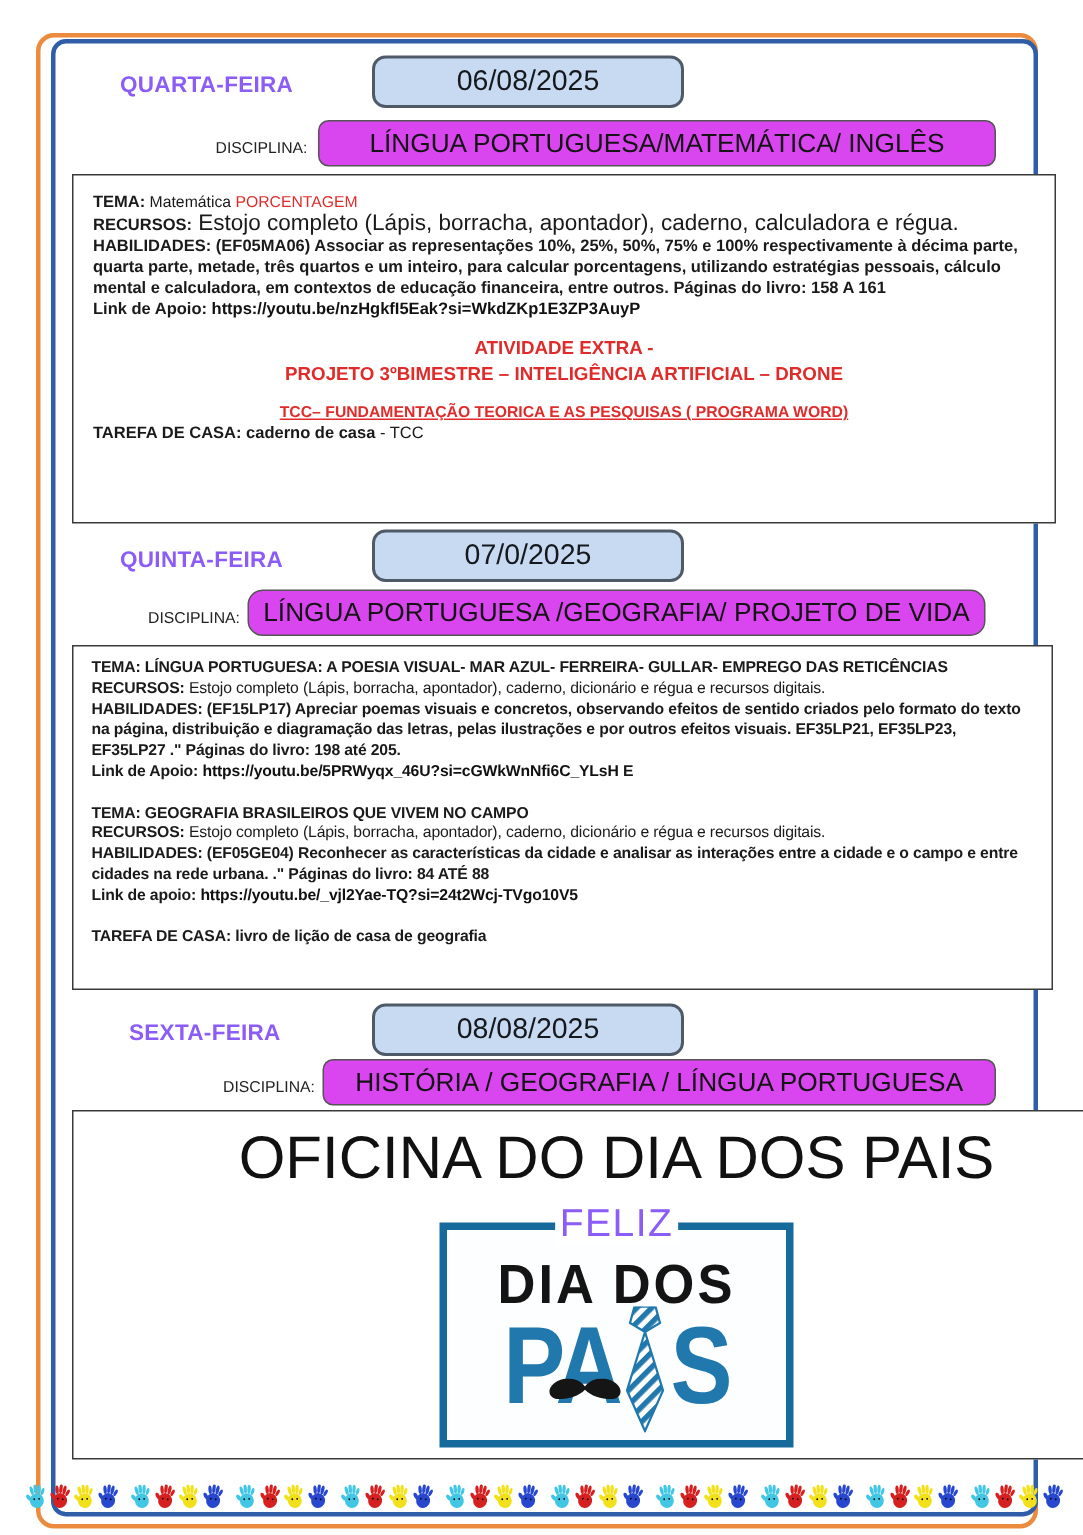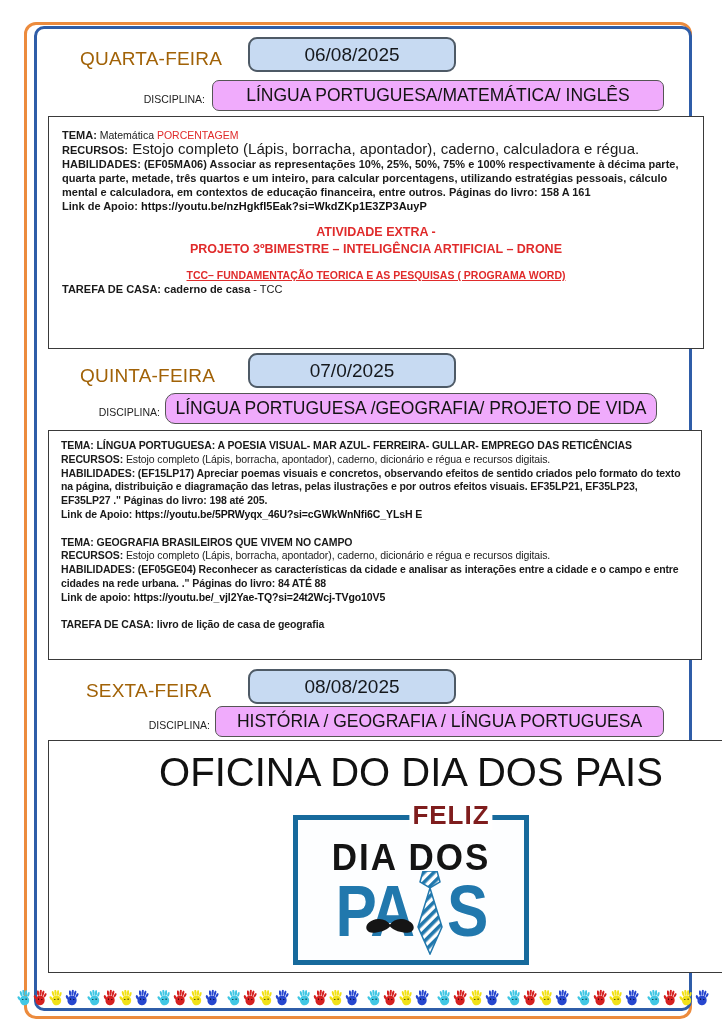--- a/index.html
+++ b/index.html
@@ -4,26 +4,26 @@
 <style>
   html,body{margin:0;padding:0;background:#fff;}
   .canvas{position:relative;width:722px;height:1023px;background:#fff;overflow:hidden;
           font-family:"Liberation Sans",sans-serif;color:#1a1a1a;}
   
   .frame-orange{position:absolute;left:24px;top:22px;width:662px;height:991px;
                 border:3px solid #ec8b3d;border-radius:12px;background:#fff;}
   .frame-blue{position:absolute;left:34px;top:26px;width:652px;height:979px;
               border:3px solid #2f5da8;border-radius:10px;background:#fff;}
   
-  .day-label{position:absolute;font-size:19px;font-weight:normal;letter-spacing:.2px;color:#a16207;}
+  .day-label{position:absolute;font-size:15px;font-weight:bold;letter-spacing:.2px;color:#8b5cf6;}
   .date-box{position:absolute;width:204px;height:31px;background:#c7daf2;border:2px solid #4e5a66;
             border-radius:9px;display:flex;align-items:center;justify-content:center;
             font-size:19px;color:#15181c;}
   .disc-label{position:absolute;width:105px;text-align:right;font-size:10.5px;color:#222;}
-  .disc-box{position:absolute;height:29px;background:#f0abfc;border:1.5px solid #555;border-radius:7px;
+  .disc-box{position:absolute;height:29px;background:#d946ef;border:1.5px solid #555;border-radius:7px;
             display:flex;align-items:center;justify-content:center;font-size:17.5px;color:#141414;
             white-space:nowrap;}
   
   .block{position:absolute;left:48px;width:628px;background:#fff;border:1.5px solid #3a3a3a;
          font-size:11px;line-height:14px;}
   .block p{margin:0;}
   .pad1{padding:11px 13px 0 13px;}
   .pad2{padding:8px 12px 0 12px;font-size:10.5px;line-height:13.8px;letter-spacing:-0.1px;}
   b{font-weight:bold;}
   .red{color:#e02b2b;}
@@ -31,21 +31,21 @@
   .tcc{margin-top:10px;color:#e02b2b;font-weight:bold;font-size:10.5px;text-align:center;text-decoration:underline;}
   .tarefa1{margin-top:17px;}
   .doclink{color:#111;font-weight:bold;cursor:pointer;}
   .gapline{height:13.8px;}
   
   .big-title{margin-top:8px;text-align:center;font-size:40px;line-height:46px;font-weight:400;
              letter-spacing:0px;color:#111;white-space:nowrap;}
   .pais-card{position:relative;width:236px;height:164px;margin:6px auto 0 auto;}
   .pais-frame{position:absolute;left:0;top:14px;right:0;bottom:0;border:5px solid #176a9c;background:#fdfeff;}
   .feliz{position:absolute;top:0;left:50%;transform:translateX(-50%);background:#fff;padding:0 3px;
-         color:#7f1d1d;font-size:26px;line-height:29px;font-weight:bold;letter-spacing:1px;z-index:2;margin-left:40px;}
+         color:#8b5cf6;font-size:26px;line-height:29px;font-weight:normal;letter-spacing:1px;z-index:2;}
   .dia-dos{position:absolute;top:38px;left:0;right:0;text-align:center;font-size:35px;line-height:36px;
            font-weight:bold;letter-spacing:2px;color:#141414;transform:scaleY(1.05);}
   .pais-row{position:absolute;top:74px;left:0;right:0;display:flex;justify-content:center;
             color:#2178ad;font-size:62px;line-height:62px;font-weight:bold;letter-spacing:-2px;
             transform:scaleY(1.18);transform-origin:top;}
   .pais-spacer{display:inline-block;width:34px;}
   .tie-svg{position:absolute;left:120px;top:70px;width:34px;height:84px;z-index:3;}
   .mustache-svg{position:absolute;left:70px;top:118px;width:54px;height:17px;z-index:4;}
   
   .hands-row{position:absolute;left:40px;top:983px;width:646px;height:24px;display:flex;

